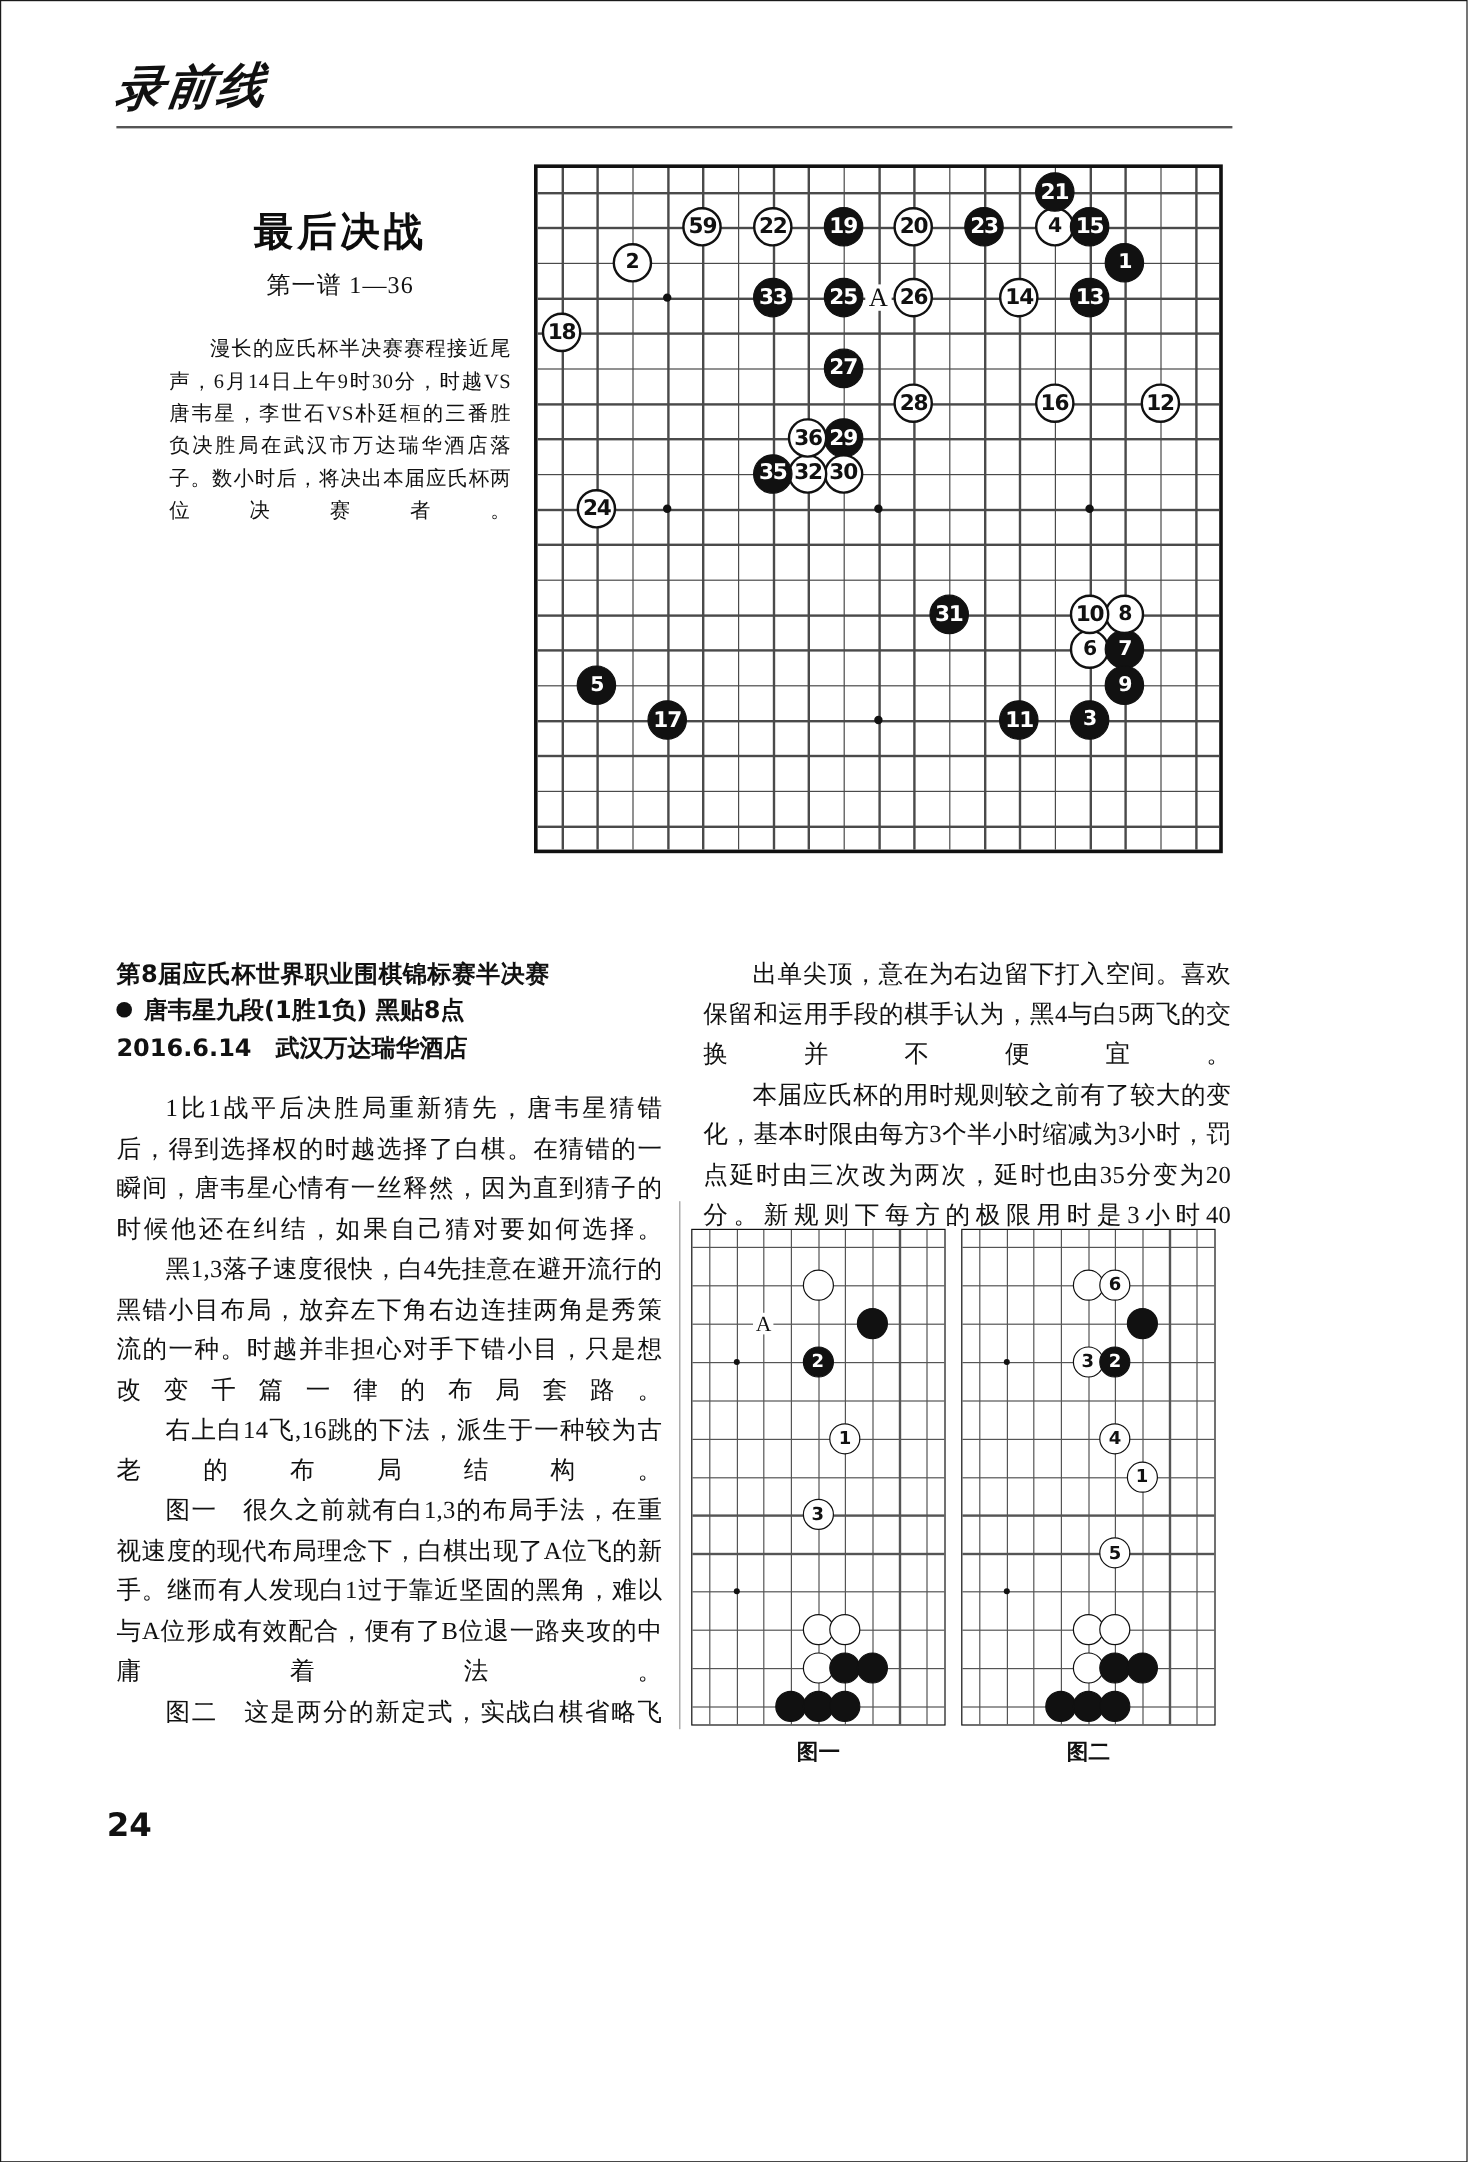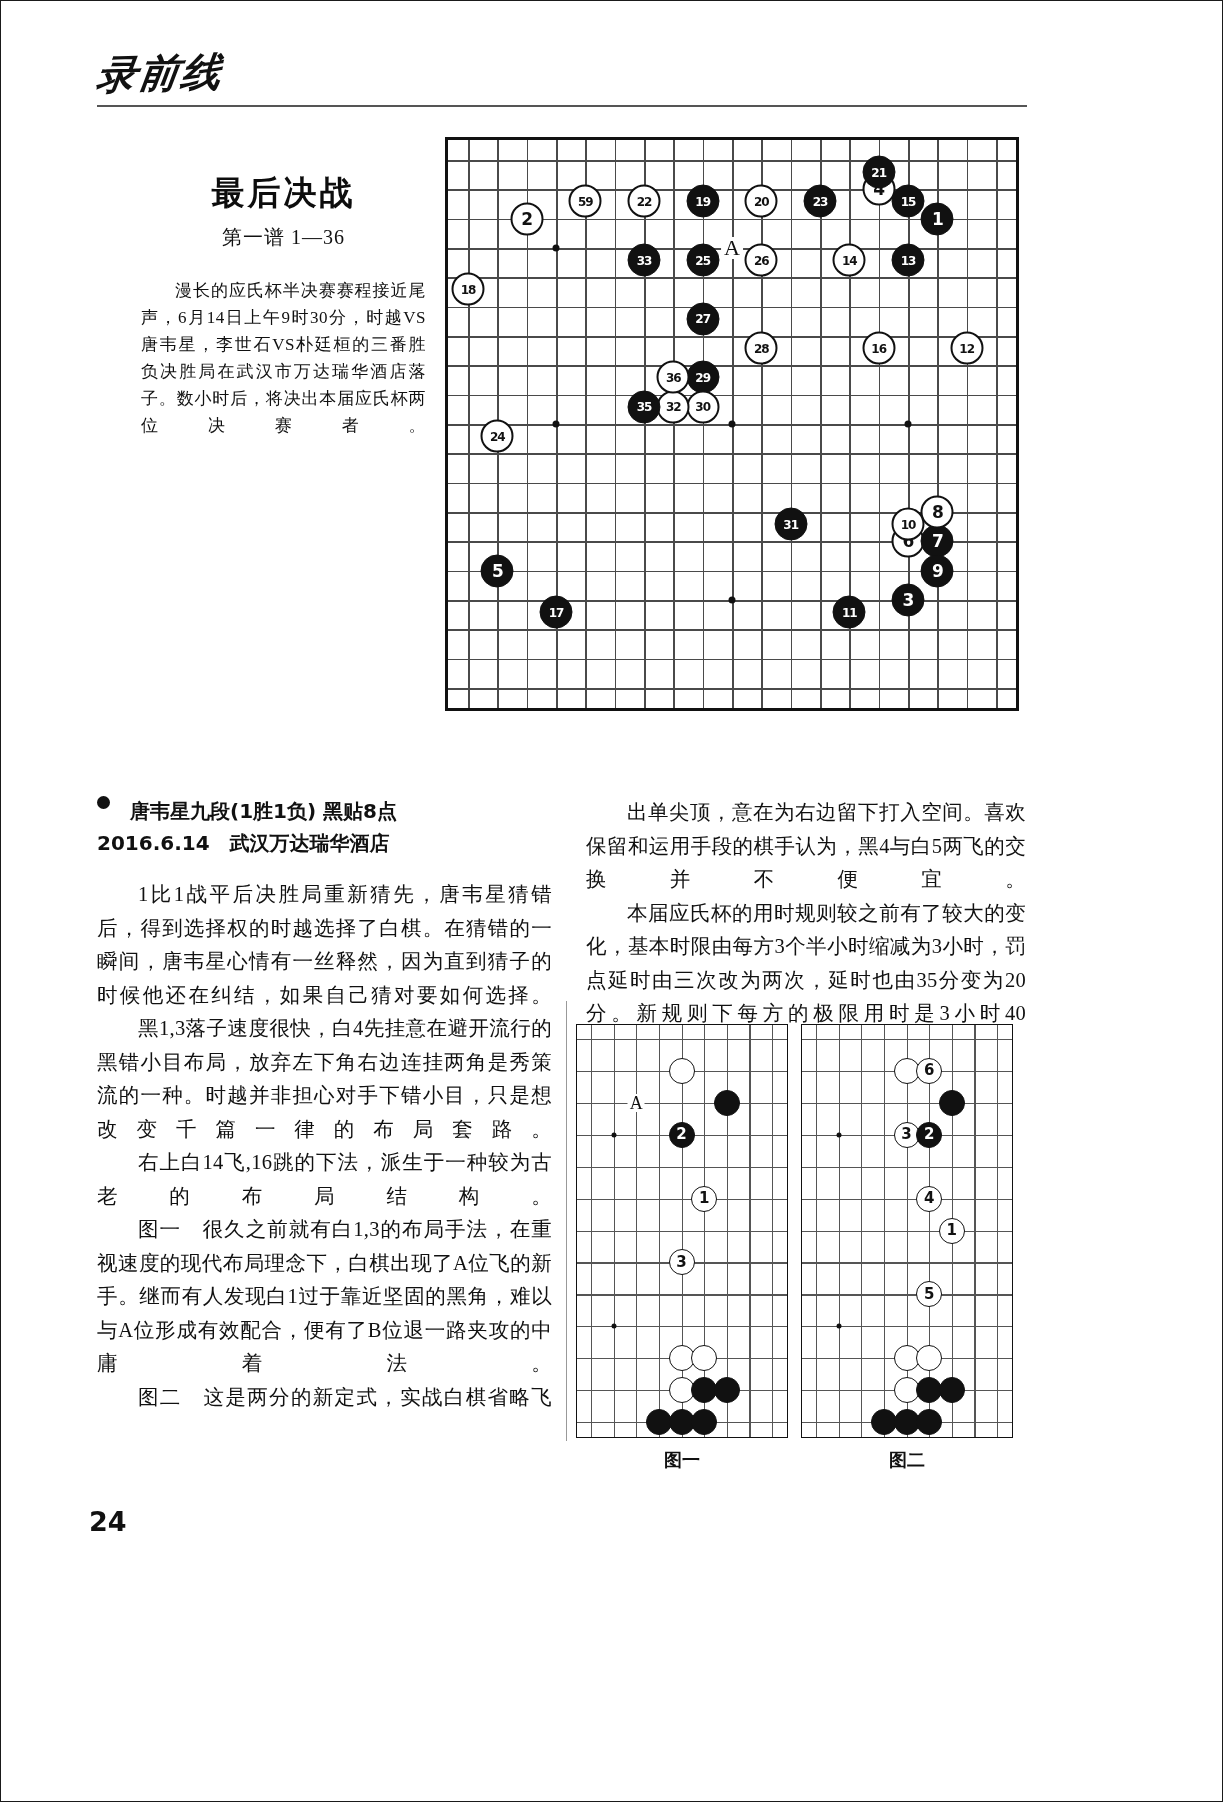--- a/index.html
+++ b/index.html
@@ -85,21 +85,21 @@
     display:flex;align-items:center;justify-content:center;
     font-family:"DejaVu Sans","Liberation Sans",sans-serif;
     font-weight:700;
     font-size:17px;
     line-height:1;
     letter-spacing:-1px;
     box-sizing:border-box;
   }
   .stone.b{background:#111;color:#fff;border:1px solid #111;}
   .stone.w{background:#fff;color:#111;border:2px solid #111;}
-  .stone.small{font-size:12px;margin-top:12px;}
+  .stone.small{font-size:18px;}
   .marker{
     position:absolute;transform:translate(-50%,-50%);
     font-family:"Liberation Serif",serif;
     font-size:22px;
     background:#fff;
     padding:0 3px;
     line-height:1;
   }
   
   .col-left{position:absolute;left:96px;top:795px;width:455px;}
@@ -110,21 +110,21 @@
   }
   .meta-head{
     font-family:"DejaVu Sans","Liberation Sans",sans-serif;
     font-weight:700;font-size:20px;line-height:30px;
     letter-spacing:0.4px;
     margin:0;
   }
   .meta-row{
     font-family:"DejaVu Sans","Liberation Sans",sans-serif;
     font-weight:700;font-size:20px;line-height:31px;
-    display:flex;align-items:flex-start;gap:20px;margin:0;
+    display:flex;align-items:center;gap:10px;margin:0;
   }
   .dot{
     display:inline-block;width:13px;height:13px;border-radius:50%;
     box-sizing:border-box;flex:0 0 auto;
   }
   .dot.black{background:#111;}
   .dot.white{background:#fff;border:2px solid #111;}
   .meta-date{
     font-family:"DejaVu Sans","Liberation Sans",sans-serif;
     font-weight:700;font-size:20px;line-height:33px;margin:0;
@@ -286,20 +286,21 @@
         <div class="stone b small" style="left:342.66666666666663px;top:372px">31</div>
         <div class="stone w small" style="left:225.33333333333331px;top:254.66666666666666px">32</div>
         <div class="stone b small" style="left:196px;top:108px">33</div>
         <div class="stone w small" style="left:137.33333333333331px;top:49.33333333333333px">59</div>
         <div class="stone b small" style="left:196px;top:254.66666666666666px">35</div>
         <div class="stone w small" style="left:225.33333333333331px;top:225.33333333333331px">36</div>
       </div>
   </div>
 
   <div class="col-left">
+    <div class="meta-head">第8届应氏杯世界职业围棋锦标赛半决赛</div>
     <div class="meta-row">
       <span class="dot black"></span>
       <span>唐韦星九段(1胜1负)  黑贴8点</span>
     </div>
     <div class="meta-date">2016.6.14　武汉万达瑞华酒店</div>
 
     <div class="body-text">
       <p>1比1战平后决胜局重新猜先，唐韦星猜错后，得到选择权的时越选择了白棋。在猜错的一瞬间，唐韦星心情有一丝释然，因为直到猜子的时候他还在纠结，如果自己猜对要如何选择。</p>
       <p>黑1,3落子速度很快，白4先挂意在避开流行的黑错小目布局，放弃左下角右边连挂两角是秀策流的一种。时越并非担心对手下错小目，只是想改变千篇一律的布局套路。</p>
       <p>右上白14飞,16跳的下法，派生于一种较为古老的布局结构。</p>

